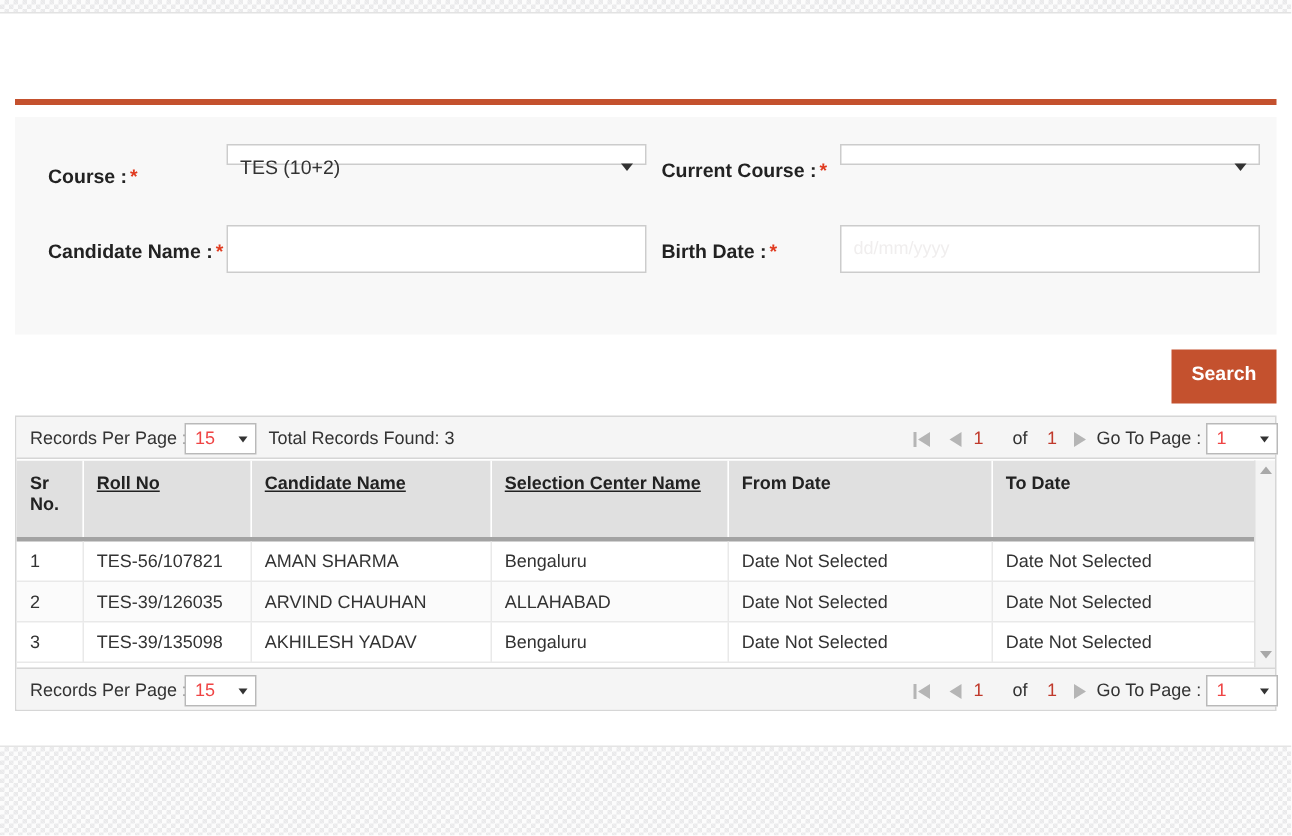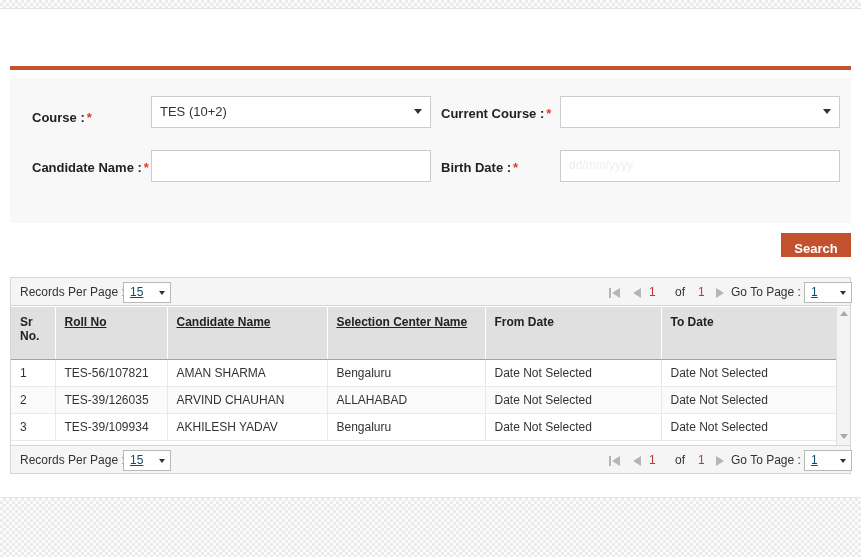--- a/index.html
+++ b/index.html
@@ -80,21 +80,21 @@
     font-size: 13px;
     color: #333;
     padding: 0 8px;
     line-height: 30px;
     font-family: "Liberation Sans", sans-serif;
   }
   .select-box {
     position: absolute;
     background: #ffffff;
     border: 1px solid #cccccc;
-    height: 32px;
+    height: 14px;
     padding-left: 21px;
   }
   .select-box .sel-text {
     position: absolute; left: 8px; top: 0; line-height: 30px;
     font-size: 13px; color: #333; white-space: nowrap;
   }
   .caret {
     position: absolute; right: 8px; top: 12px;
     width: 0; height: 0;
     border-left: 4px solid transparent;
@@ -102,21 +102,21 @@
     border-top: 5px solid #333;
   }
   .faint-ph {
     position: absolute;
     font-size: 12px; color: #f0eeee; white-space: nowrap;
     line-height: 30px; top: 0;
   }
 
   
   #search-button {
-    position: absolute; left: 781px; top: 233px; width: 70px; height: 24px;
+    position: absolute; left: 781px; top: 233px; width: 70px; height: 36px;
     background: #c4512e;
     border: none;
     color: #ffffff;
     font-size: 13px; font-weight: bold;
     font-family: "Liberation Sans", sans-serif;
     cursor: pointer;
     text-align: center;
     line-height: 32px;
   }
 
@@ -138,21 +138,21 @@
   .pg-label {
     position: absolute; font-size: 12px; color: #333; white-space: nowrap;
     line-height: 28px; top: 0;
   }
   .rpp-select {
     position: absolute; top: 4px; height: 21px; width: 48px;
     background: #ffffff; border: 1px solid #b9b9b9;
   }
   .rpp-select .sel-text {
     position: absolute; left: 6px; top: 0; line-height: 19px;
-    font-size: 12px; color: #0c4a6e; text-decoration: underline;
+    font-size: 12px; color: #ef4444;
   }
   .rpp-select .caret2 {
     position: absolute; right: 5px; top: 8px;
     width: 0; height: 0;
     border-left: 3.5px solid transparent;
     border-right: 3.5px solid transparent;
     border-top: 4px solid #333;
   }
 
   .nav-icon { position: absolute; top: 0; height: 28px; width: 14px; cursor: pointer; }
@@ -189,21 +189,21 @@
     overflow: hidden;
   }
   table.grid-table {
     border-collapse: collapse;
     width: 826px;
     table-layout: fixed;
   }
   table.grid-table th {
     background: #e0e0e0;
     border-right: 1px solid #ffffff;
-    border-bottom: 1px solid #a3a3a3;
+    border-bottom: 3px solid #a3a3a3;
     text-align: left;
     vertical-align: top;
     padding: 8px 8px 8px 9px;
     height: 52px;
     font-size: 12px;
     font-weight: bold;
     color: #222;
   }
   table.grid-table th .sortlink {
     text-decoration: underline;
@@ -290,20 +290,21 @@
   <div id="search-button">Search</div>
 
   <div id="grid">
 
     <div class="pager-bar" id="pager-top">
       <span class="pg-label" style="left:9px;">Records Per Page :</span>
       <div class="rpp-select" style="left:112px;">
         <span class="sel-text">15</span>
         <span class="caret2"></span>
       </div>
+      <span class="pg-label" style="left:168px;">Total Records Found: 3</span>
 
       <div class="nav-icon" style="left:598px;">
         <span class="bar-left"></span>
           <span class="tri-left" style="left:3px;"></span>
       </div>
       <div class="nav-icon" style="left:619px;">
         <span class="tri-left"></span>
       </div>
       <span class="pg-num" style="left:638px;">1</span>
       <span class="pg-of" style="left:664px;">of</span>
@@ -350,21 +351,21 @@
           <tr class="even">
             <td>2</td>
             <td>TES-39/126035</td>
             <td>ARVIND CHAUHAN</td>
             <td>ALLAHABAD</td>
             <td>Date Not Selected</td>
             <td>Date Not Selected</td>
           </tr>
           <tr class="odd">
             <td>3</td>
-            <td>TES-39/109934</td>
+            <td>TES-39/135098</td>
             <td>AKHILESH YADAV</td>
             <td>Bengaluru</td>
             <td>Date Not Selected</td>
             <td>Date Not Selected</td>
           </tr>
         </tbody>
       </table>
     </div>
 
     <div id="vscroll">

